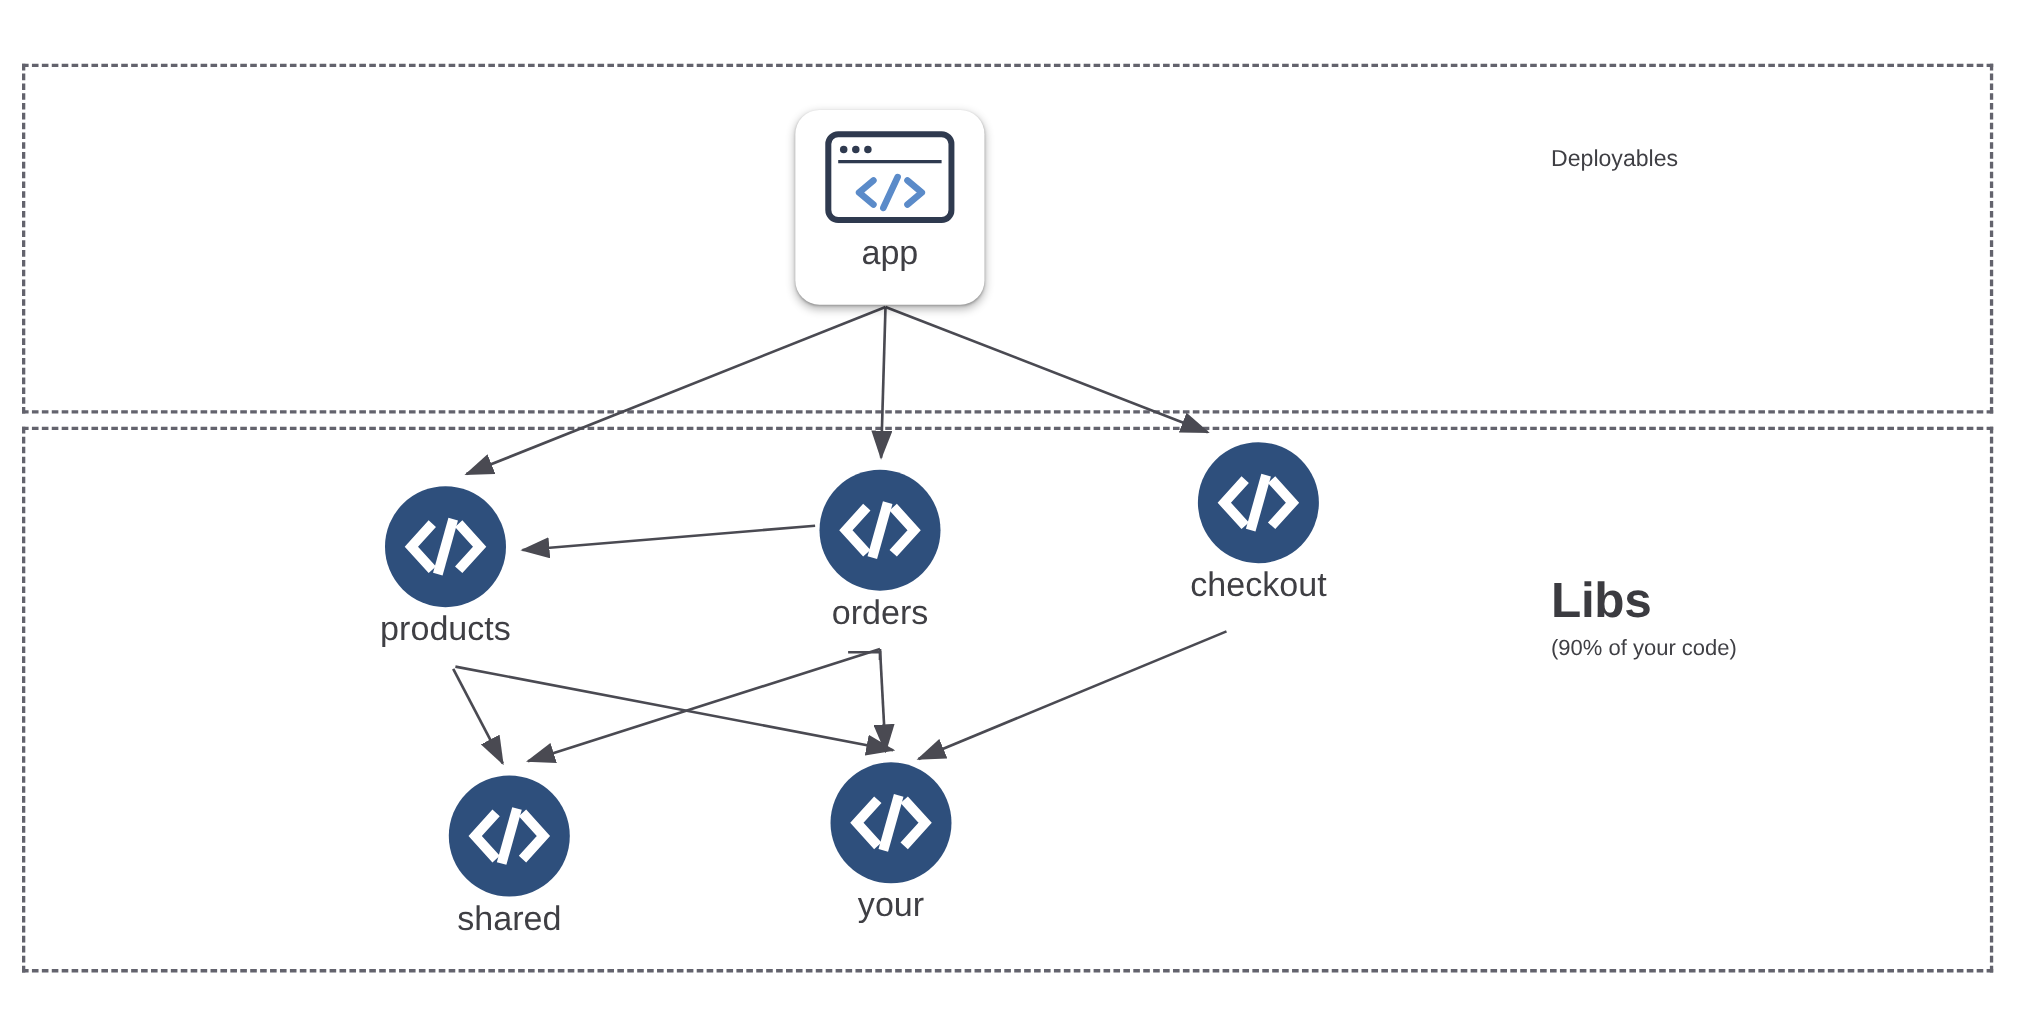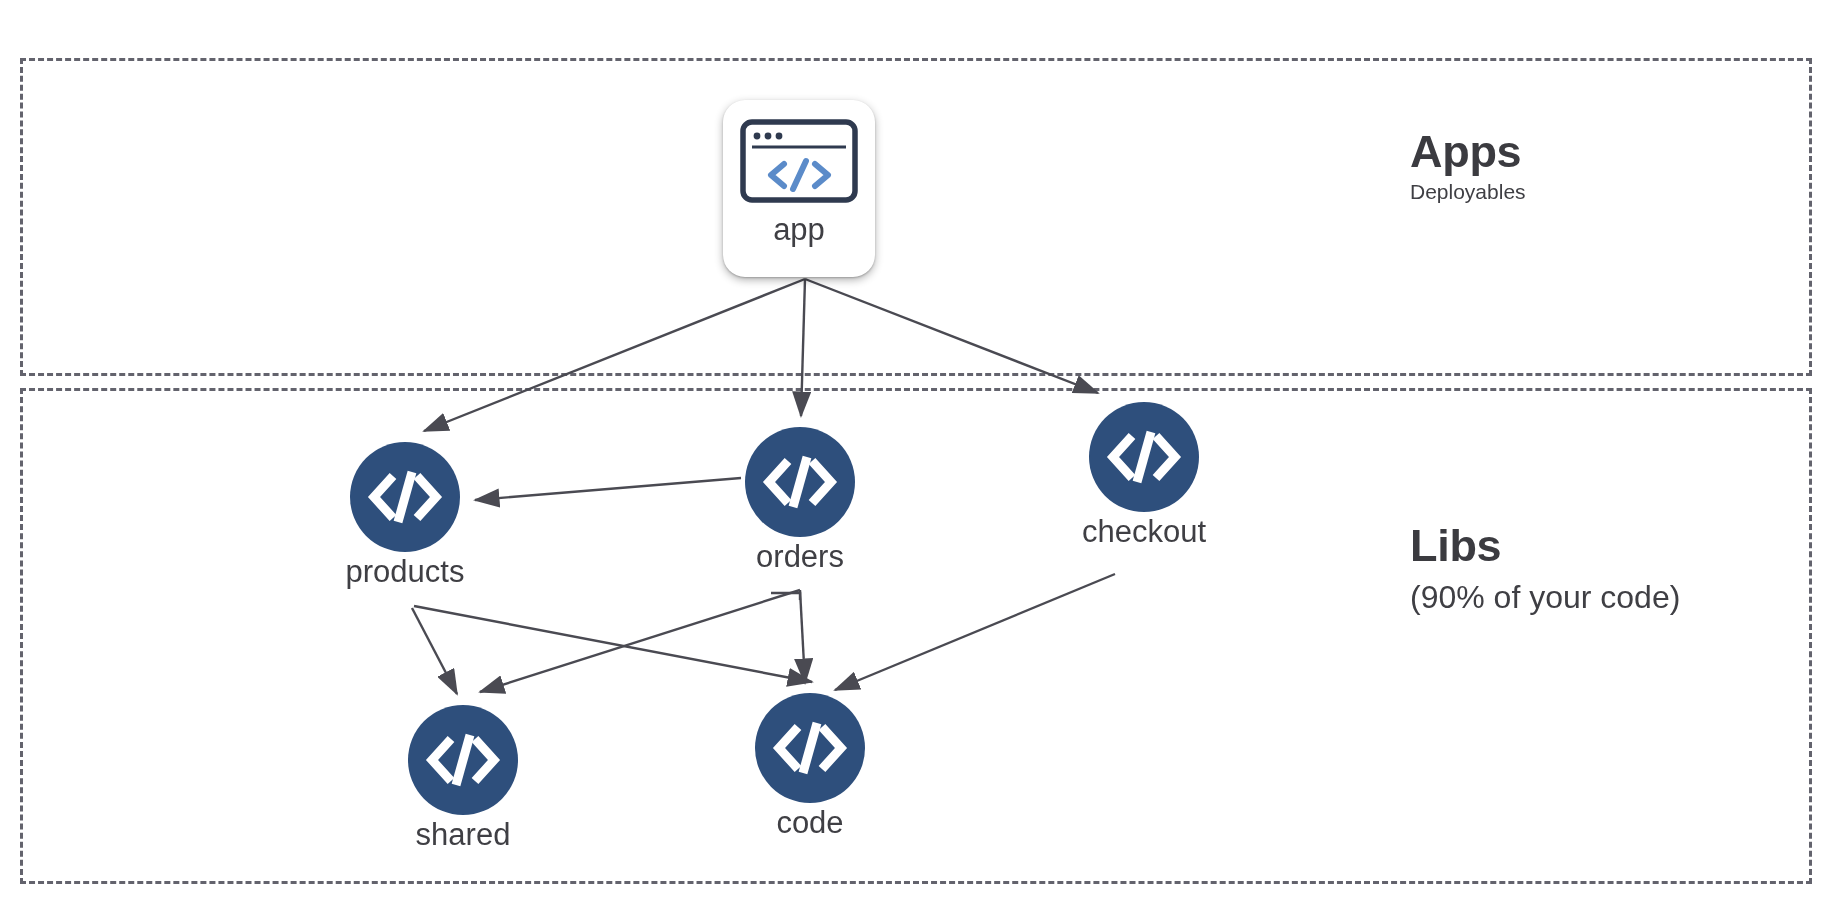--- a/index.html
+++ b/index.html
@@ -45,37 +45,37 @@
   }
   .zone-sub {
     font-size: 21px;
     font-weight: normal;
     color: #3f3f44;
     line-height: 1.25;
     margin-top: 4px;
   }
   #caption-apps { left: 1410px; top: 128px; }
   #caption-libs { left: 1410px; top: 522px; }
-  #caption-libs .zone-sub { font-size: 32px; margin-top: 8px; }
+  #caption-libs .zone-sub { font-size: 20px; margin-top: 8px; }
 
   
   #edges {
     position: absolute;
     left: 0; top: 0;
     width: 1838px;
     height: 920px;
     pointer-events: none;
   }
 
   
   #node-app {
     position: absolute;
     left: 723px;
     top: 100px;
-    width: 152px;
+    width: 172px;
     height: 177px;
     background: #ffffff;
     border-radius: 22px;
     box-shadow: 0 3px 9px rgba(0,0,0,0.30), 0 1px 2px rgba(0,0,0,0.22);
     display: flex;
     flex-direction: column;
     align-items: center;
     justify-content: flex-start;
     box-sizing: border-box;
     padding-top: 19px;
@@ -127,21 +127,20 @@
 </style>
 </head>
 <body>
 
 <div id="stage">
 
   <div class="zone" id="zone-apps"></div>
   <div class="zone" id="zone-libs"></div>
 
   <div class="zone-caption" id="caption-apps">
-    <div class="zone-title">Apps</div>
     <div class="zone-sub">Deployables</div>
   </div>
   <div class="zone-caption" id="caption-libs">
     <div class="zone-title">Libs</div>
     <div class="zone-sub">(90% of your code)</div>
   </div>
 
   <svg id="edges" viewBox="0 0 1838 920">
     <defs>
       <marker id="arrowhead" markerWidth="11" markerHeight="8" refX="10.2" refY="4" orient="auto" markerUnits="strokeWidth">
@@ -245,16 +244,16 @@
   <div class="lib-node" id="node-core">
     <div class="lib-circle">
       <svg width="76" height="62" viewBox="0 0 76 62">
         <g stroke="#ffffff" stroke-width="9" fill="none" stroke-linecap="butt" stroke-linejoin="miter">
           <polyline points="26,10 7,31 26,52"></polyline>
           <line x1="45" y1="6" x2="31" y2="56"></line>
           <polyline points="50,10 69,31 50,52"></polyline>
         </g>
       </svg>
     </div>
-    <div class="lib-label">code</div>
+    <div class="lib-label">your</div>
   </div>
 
 </div>
 
 </body></html>

